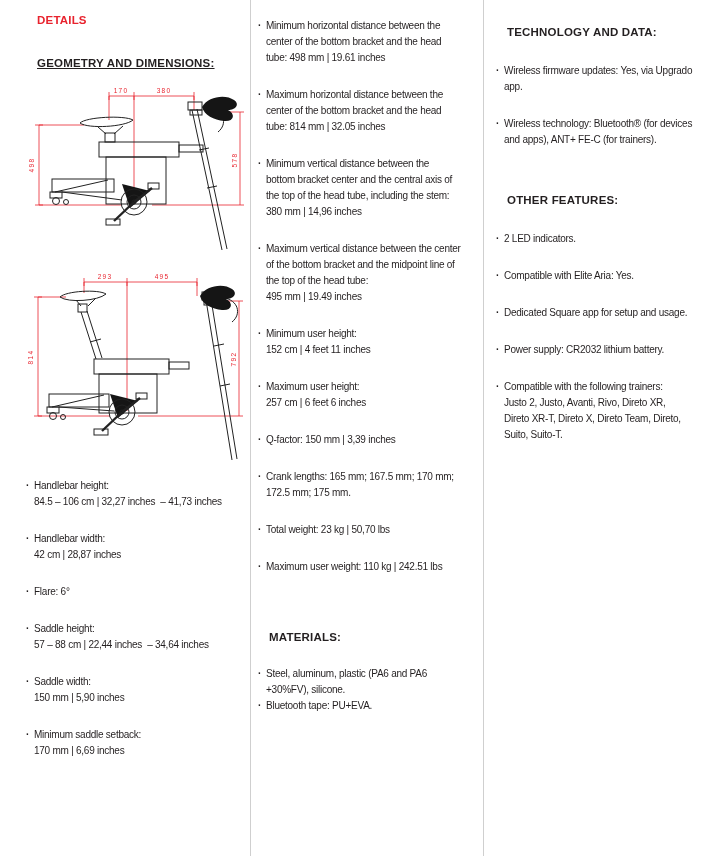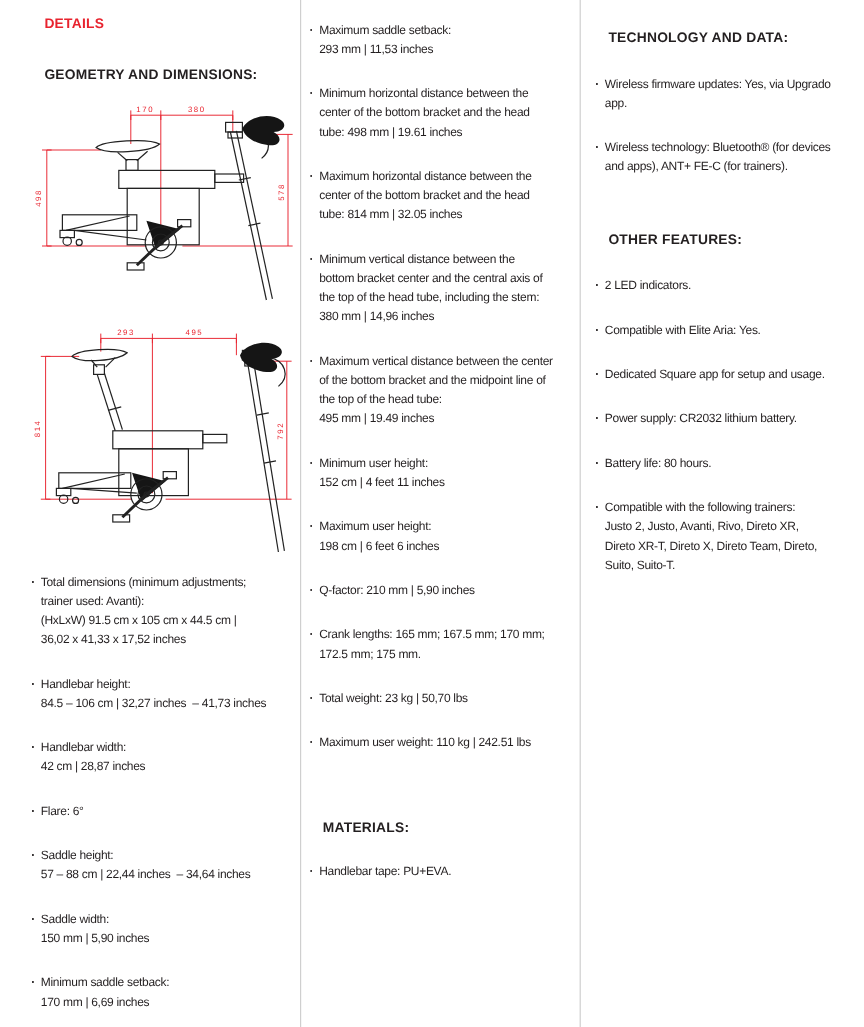--- a/index.html
+++ b/index.html
@@ -11,21 +11,21 @@
   .divider.d2 { left:483px; }
 
   .col { position:absolute; }
   .col-left  { left:26px;  top:14px; width:218px; }
   .col-mid   { left:258px; top:18px; width:222px; }
   .col-right { left:496px; top:26px; width:216px; }
 
   h1, h2 { margin:0; font-size:11.5px; font-weight:700; letter-spacing:0.2px; line-height:13px;padding-left:11px; }
   h1.details { color:#e8232e; }
   h2 { color:#231f20; }
-  .col-left h2.geo { margin-top:30px; }
+  .col-left h2.geo { margin-top:30px;text-decoration:underline; }
   .col-mid h2.materials { margin-top:56px; margin-bottom:22px; }
   .col-right h2.tech { margin-bottom:24px; }
   .col-right h2.features { margin-top:46px; margin-bottom:24px; }
 
   ul.specs { list-style:none; margin:0; padding:0; }
   ul.specs li {
     position:relative; padding-left:8px; margin:0 0 21px 0;
     font-size:10px; line-height:16px; letter-spacing:-0.25px;
     white-space:pre-wrap;
   }
@@ -180,87 +180,82 @@
           <line x1="194" y1="120" x2="204" y2="118"></line>
           <rect x="176" y="26" width="14" height="8"></rect>
           <rect x="178" y="34" width="12" height="5"></rect>
           <path d="M198,32 C212,34 216,48 206,56"></path>
           <path class="fillblk" d="M174,30 C180,19 198,17 206,23 C212,27 208,33 200,33 C208,37 206,45 196,44 C186,43 176,38 174,30 Z"></path>
         </g>
       </g>
     </svg>
 
     <ul class="specs left-specs">
-      <li>Total dimensions (minimum adjustments;
-trainer used: Avanti):
-(HxLxW) 91.5 cm x 105 cm x 44.5 cm |
-36,02 x 41,33 x 17,52 inches</li>
       <li>Handlebar height:
 84.5 – 106 cm | 32,27 inches  – 41,73 inches</li>
       <li>Handlebar width:
 42 cm | 28,87 inches</li>
       <li>Flare: 6°</li>
       <li>Saddle height:
 57 – 88 cm | 22,44 inches  – 34,64 inches</li>
       <li>Saddle width:
 150 mm | 5,90 inches</li>
       <li>Minimum saddle setback:
 170 mm | 6,69 inches</li>
     </ul>
   </div>
 
   <div class="col col-mid">
     <ul class="specs">
-      <li>Maximum saddle setback:
-293 mm | 11,53 inches</li>
       <li>Minimum horizontal distance between the
 center of the bottom bracket and the head
 tube: 498 mm | 19.61 inches</li>
       <li>Maximum horizontal distance between the
 center of the bottom bracket and the head
 tube: 814 mm | 32.05 inches</li>
       <li>Minimum vertical distance between the
 bottom bracket center and the central axis of
 the top of the head tube, including the stem:
 380 mm | 14,96 inches</li>
       <li>Maximum vertical distance between the center
 of the bottom bracket and the midpoint line of
 the top of the head tube:
 495 mm | 19.49 inches</li>
       <li>Minimum user height:
 152 cm | 4 feet 11 inches</li>
       <li>Maximum user height:
-198 cm | 6 feet 6 inches</li>
-      <li>Q-factor: 210 mm | 5,90 inches</li>
+257 cm | 6 feet 6 inches</li>
+      <li>Q-factor: 150 mm | 3,39 inches</li>
       <li>Crank lengths: 165 mm; 167.5 mm; 170 mm;
 172.5 mm; 175 mm.</li>
       <li>Total weight: 23 kg | 50,70 lbs</li>
       <li>Maximum user weight: 110 kg | 242.51 lbs</li>
     </ul>
     <h2 class="materials">MATERIALS:</h2>
     <ul class="specs tight">
-      <li>Handlebar tape: PU+EVA.</li>
+      <li>Steel, aluminum, plastic (PA6 and PA6
++30%FV), silicone.</li>
+      <li>Bluetooth tape: PU+EVA.</li>
     </ul>
   </div>
 
   <div class="col col-right">
     <h2 class="tech">TECHNOLOGY AND DATA:</h2>
     <ul class="specs">
       <li>Wireless firmware updates: Yes, via Upgrado
 app.</li>
       <li>Wireless technology: Bluetooth® (for devices
 and apps), ANT+ FE-C (for trainers).</li>
     </ul>
     <h2 class="features">OTHER FEATURES:</h2>
     <ul class="specs">
       <li>2 LED indicators.</li>
       <li>Compatible with Elite Aria: Yes.</li>
       <li>Dedicated Square app for setup and usage.</li>
       <li>Power supply: CR2032 lithium battery.</li>
-      <li>Battery life: 80 hours.</li>
       <li>Compatible with the following trainers:
 Justo 2, Justo, Avanti, Rivo, Direto XR,
 Direto XR-T, Direto X, Direto Team, Direto,
 Suito, Suito-T.</li>
     </ul>
   </div>
 
 </div>
 
 </body></html>

